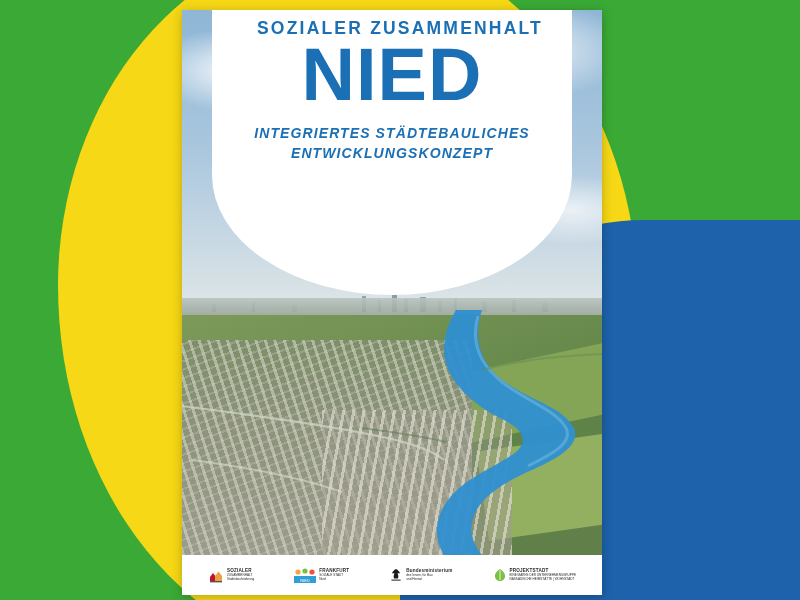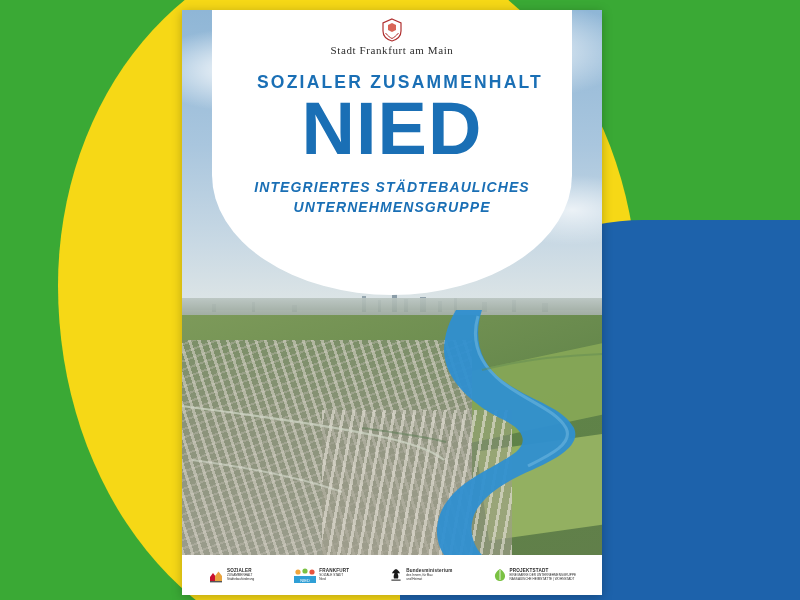--- a/index.html
+++ b/index.html
@@ -290,35 +290,27 @@
         <path d="M180 118 C 210 122, 240 126, 264 132" stroke="#5a7a52" stroke-width="2" fill="none" opacity="0.5"></path>
         <path d="M0 96 C 60 104, 130 112, 196 126 C 230 133, 250 140, 262 150" stroke="#cfd6c6" stroke-width="2.2" fill="none" opacity="0.75"></path>
         <path d="M10 150 C 70 158, 120 168, 160 182" stroke="#d8ddd0" stroke-width="1.8" fill="none" opacity="0.6"></path>
         <path d="M300 60 C 330 52, 368 46, 420 44" stroke="#5f8a52" stroke-width="2" fill="none" opacity="0.45"></path>
       </svg>
     </div>
 
     <div class="masthead">
       <div class="masthead-inner">
 
-        <div class="city-logo">
-          <svg width="26" height="24" viewBox="0 0 26 24">
-            <path d="M13 1 L22 5 L22 13 C22 18 18 21.5 13 23 C8 21.5 4 18 4 13 L4 5 Z" fill="#ffffff" stroke="#b03030" stroke-width="1.2"></path>
-            <path d="M9 7 L13 5 L17 7 L17 12 L13 14 L9 12 Z" fill="#d24a3a" opacity="0.85"></path>
-            <path d="M6.5 15 C9 18 11 19.5 13 20.5 C15 19.5 17 18 19.5 15" stroke="#b03030" stroke-width="1" fill="none"></path>
-          </svg>
-          <span class="wordmark">Stadt Frankfurt am Main</span>
-        </div>
 
         <p class="kicker">SOZIALER ZUSAMMENHALT</p>
         <h1 class="bigtitle">NIED</h1>
 
         <div class="subtitle">
           <div>INTEGRIERTES STÄDTEBAULICHES</div>
-          <div>UNTERNEHMENSGRUPPE</div>
+          <div>ENTWICKLUNGSKONZEPT</div>
         </div>
       </div>
     </div>
 
     <div class="logobar">
 
       <div class="logo">
         <svg class="logo-mark" width="16" height="16" viewBox="0 0 16 16">
           <path d="M2 10 L5 6 L8 10 L8 14 L2 14 Z" fill="#c8102e"></path>
           <path d="M7 9 L10.5 4.5 L14 9 L14 14 L7 14 Z" fill="#e8a33d"></path>

